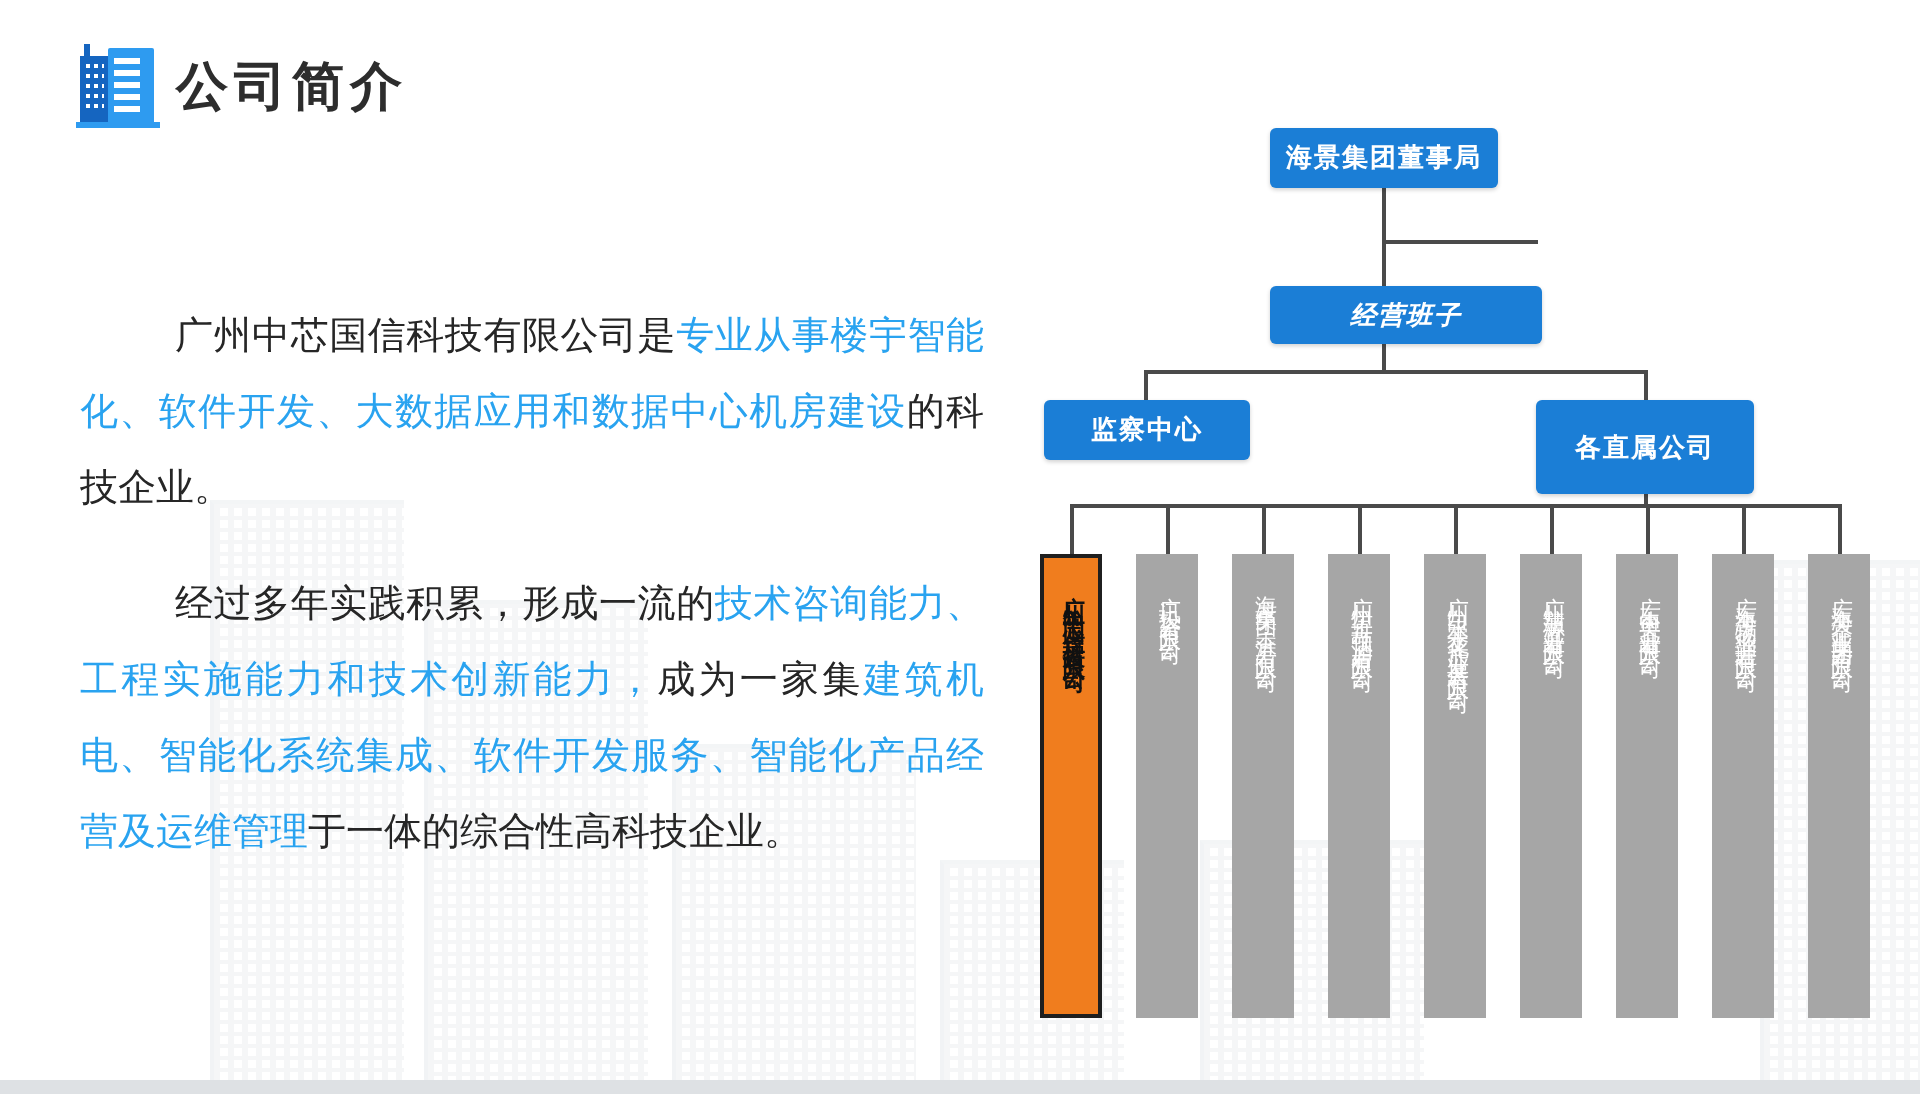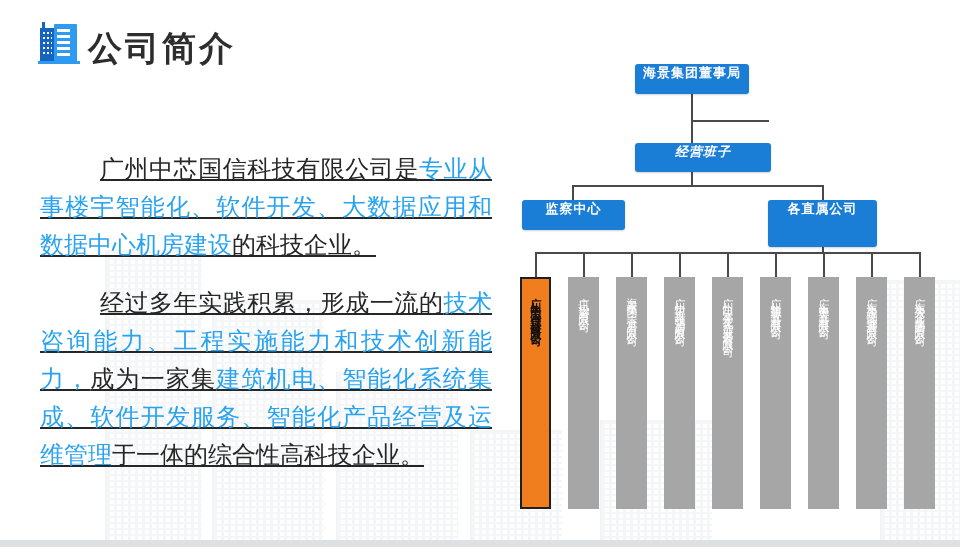--- a/index.html
+++ b/index.html
@@ -3,35 +3,35 @@
 <meta charset="utf-8">
 <style>
   html,body{margin:0;padding:0;background:#ffffff;}
   #slide{
     position:relative;width:960px;height:547px;background:#ffffff;
     overflow:hidden;font-family:"Liberation Sans","DejaVu Sans",sans-serif;
   }
   
   .title-icon{position:absolute;left:38px;top:18px;width:42px;height:46px;}
   .page-title{
-    position:absolute;left:88px;top:26px;font-size:34px;font-weight:bold;
+    position:absolute;left:88px;top:26px;font-size:26px;font-weight:bold;
     color:#2d2d2d;letter-spacing:3px;
   }
   
   .intro{
     position:absolute;left:40px;top:150px;width:452px;
-    font-size:24px;line-height:38px;color:#262626;text-align:justify;text-decoration:underline;
+    font-size:19px;line-height:38px;color:#262626;text-align:justify;
   }
   .intro p{margin:0;text-indent:2.5em;}
   .intro p + p{margin-top:20px;}
   .t-blue{color:#29a3f0;}
   
   .bluebox{
     position:absolute;background:#1b7ed6;color:#ffffff;border-radius:3px;
-    display:flex;justify-content:center;
+    display:flex;align-items:center;justify-content:center;
     font-size:13px;font-weight:bold;letter-spacing:1px;
     box-shadow:0 1px 2px rgba(0,0,0,.18);
   }
   .line{position:absolute;background:#4a4a4a;}
   .vbox{
     position:absolute;top:277px;width:31px;height:232px;background:#a6a6a6;
     display:flex;justify-content:center;box-sizing:border-box;padding-top:12px;
   }
   .vbox span{
     writing-mode:vertical-rl;text-orientation:upright;

